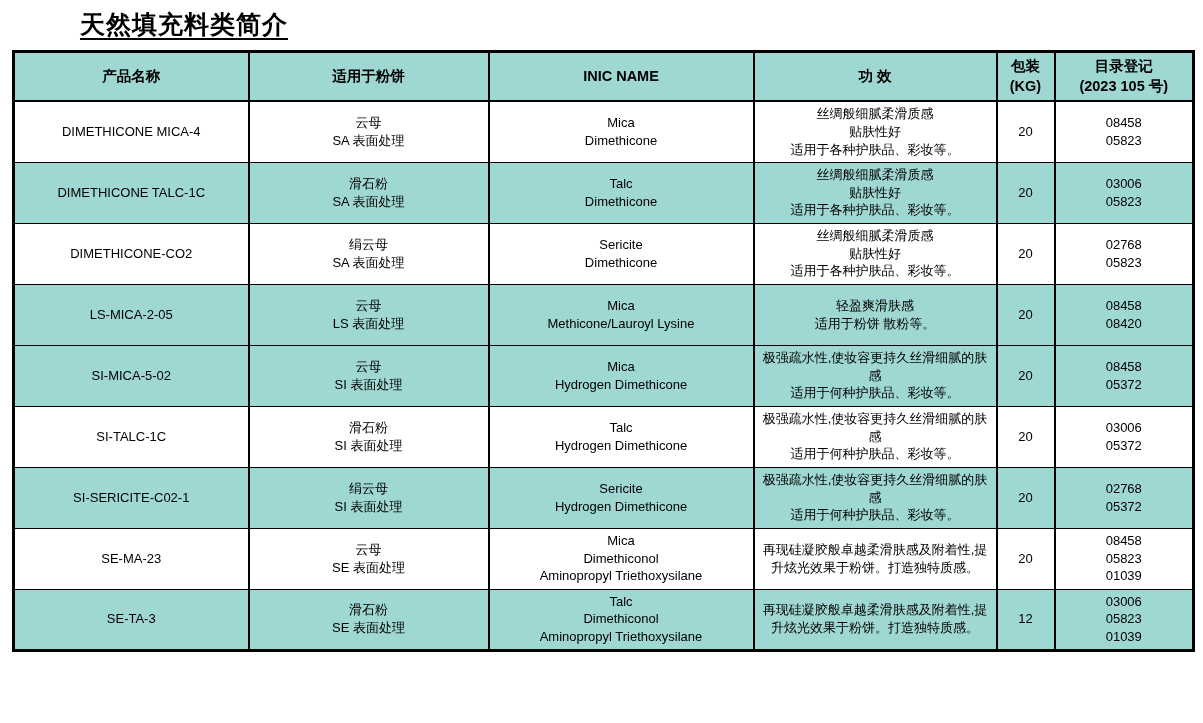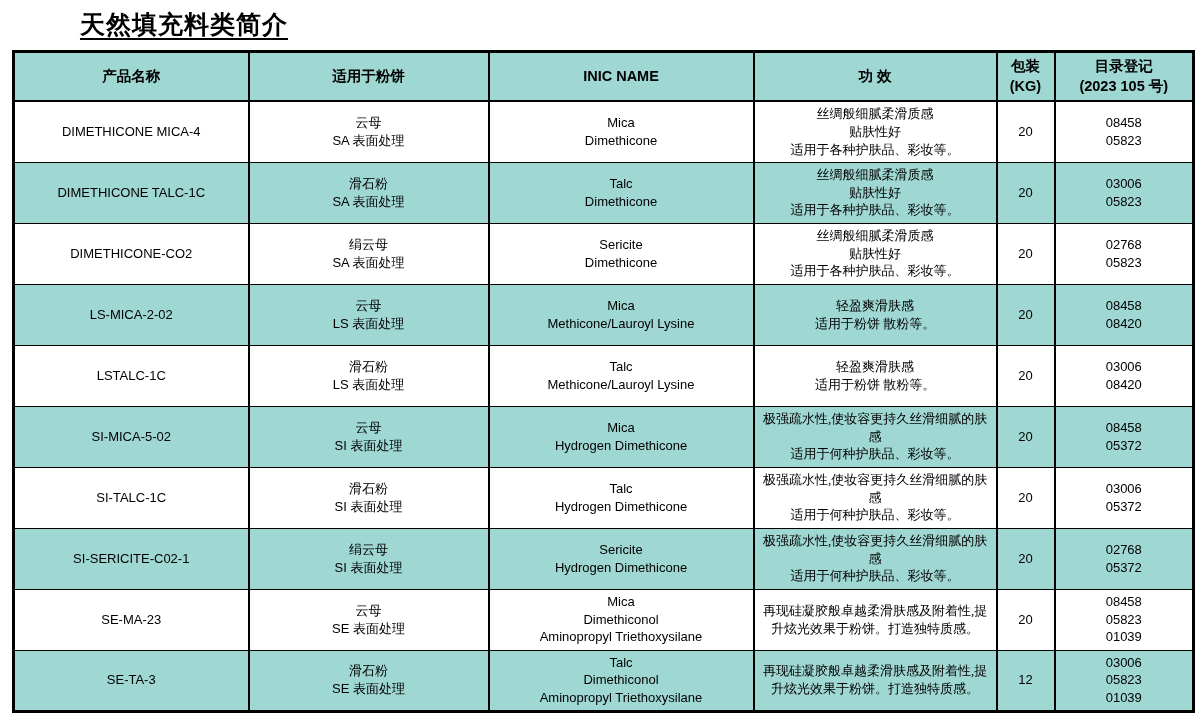--- a/index.html
+++ b/index.html
@@ -62,21 +62,20 @@
   table.product-table tbody tr {
     height: 61px;
   }
   table.product-table tbody tr.alt td {
     background: #9fd7d2;
   }
   td.efficacy-cell {
     text-align: left;
     padding-left: 7px;
     padding-right: 5px;
-    font-family: Liberation Serif, serif;
   }
   col.c-product { width: 235px; }
   col.c-chinese { width: 240px; }
   col.c-inic    { width: 265px; }
   col.c-eff     { width: 243px; }
   col.c-pack    { width: 58px; }
   col.c-cat     { width: 139px; }
 </style>
 </head>
 <body>
@@ -139,41 +138,29 @@
         <td class="inic-cell">Sericite
 Dimethicone</td>
         <td class="efficacy-cell">丝绸般细腻柔滑质感
 贴肤性好
 适用于各种护肤品、彩妆等。</td>
         <td class="packaging-cell">20</td>
         <td class="catalog-cell">02768
 05823</td>
       </tr>
       <tr class="alt">
-        <td class="product-cell">LS-MICA-2-02</td>
+        <td class="product-cell">LS-MICA-2-05</td>
         <td class="chinese-cell">云母
 LS 表面处理</td>
         <td class="inic-cell">Mica
 Methicone/Lauroyl Lysine</td>
         <td class="efficacy-cell">轻盈爽滑肤感
 适用于粉饼 散粉等。</td>
         <td class="packaging-cell">20</td>
         <td class="catalog-cell">08458
-08420</td>
-      </tr>
-      <tr>
-        <td class="product-cell">LSTALC-1C</td>
-        <td class="chinese-cell">滑石粉
-LS 表面处理</td>
-        <td class="inic-cell">Talc
-Methicone/Lauroyl Lysine</td>
-        <td class="efficacy-cell">轻盈爽滑肤感
-适用于粉饼 散粉等。</td>
-        <td class="packaging-cell">20</td>
-        <td class="catalog-cell">03006
 08420</td>
       </tr>
       <tr class="alt">
         <td class="product-cell">SI-MICA-5-02</td>
         <td class="chinese-cell">云母
 SI 表面处理</td>
         <td class="inic-cell">Mica
 Hydrogen Dimethicone</td>
         <td class="efficacy-cell">极强疏水性,使妆容更持久丝滑细腻的肤感
 适用于何种护肤品、彩妆等。</td>

